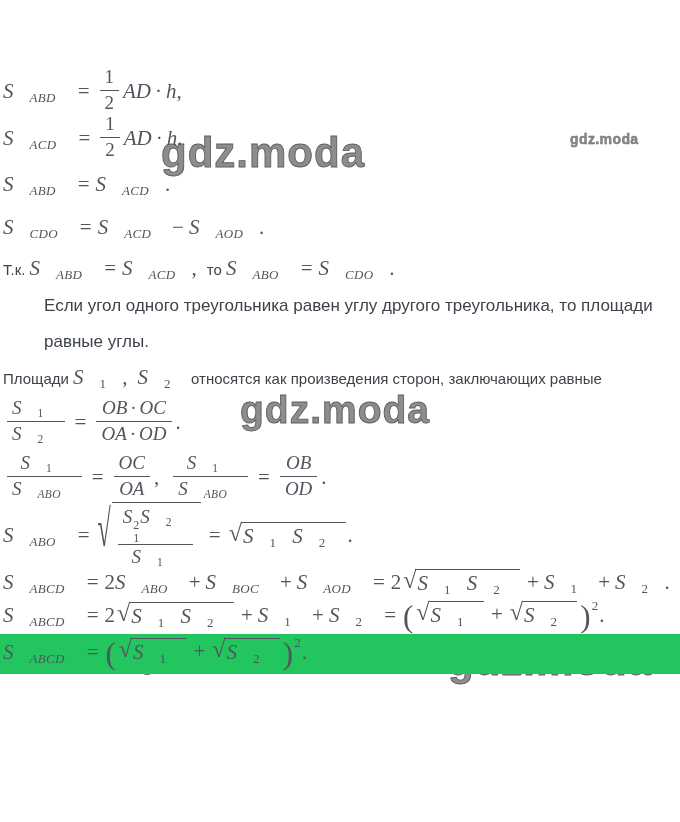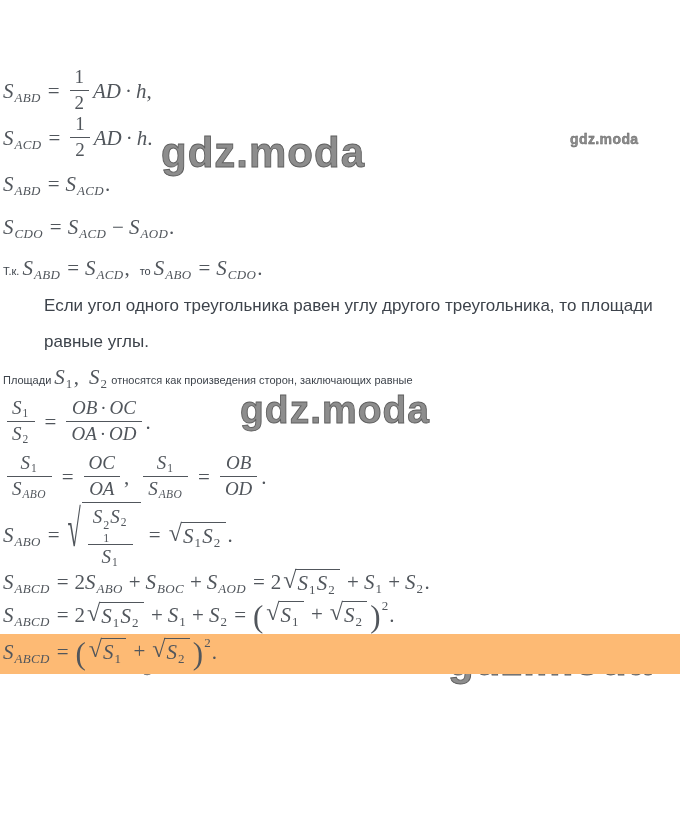--- a/index.html
+++ b/index.html
@@ -5,34 +5,34 @@
   html,body{margin:0;padding:0;background:#ffffff;}
   .page{position:relative;width:680px;height:822px;background:#ffffff;overflow:hidden;}
 
   .content{position:absolute;top:70px;left:0;width:680px;}
 
   .line{display:flex;align-items:center;padding-left:3px;box-sizing:border-box;width:680px;}
   .lh32{height:32px}.lh34{height:34px}.lh36{height:36px}.lh38{height:38px}
   .lh40{height:40px}.lh42{height:42px}.lh44{height:44px}.lh46{height:46px}
   .lh48{height:48px}.lh54{height:54px}.lh56{height:56px}.lh62{height:62px}
 
-  .highlight{background:#fdba74;align-items:center;}
+  .highlight{background:#22c55e;align-items:center;}
 
   .text-line{font-family:"Liberation Sans","DejaVu Sans",sans-serif;font-size:17px;color:#3d434b;margin-left:41px;}
 
   .m-in{white-space:nowrap;font-family:"Liberation Serif","DejaVu Serif",serif;font-size:21px;color:#51565c;}
   .mi{font-style:italic;}
   .mn{font-style:normal;}
   .mo{margin:0 6px;}
   .mo.cdot{margin:0 4px;}
   .mo.pm{margin:0 5px;}
   .mp{}
   .mp.sep{margin-right:10px;}
-  .mtxt{font-family:"Liberation Sans","DejaVu Sans",sans-serif;font-size:11px;color:#3d434b;}
-  .msub{font-size:13px;vertical-align:-4px;letter-spacing:0.3px;margin:0 1px;}
+  .mtxt{font-family:"Liberation Sans","DejaVu Sans",sans-serif;font-size:15px;color:#3d434b;}
+  .msub{font-size:13px;vertical-align:-4px;letter-spacing:0.3px;margin:0 16px;}
   .msub.it{font-style:italic;}
 
   .mfrac{display:inline-block;vertical-align:middle;text-align:center;margin:0 4px;position:relative;top:-3px;}
   .mnum,.mden{display:block;font-size:19px;line-height:1.3;padding:0 5px;}
   .mden{border-top:1.5px solid #51565c;}
   .mfrac .msub{font-size:11.5px;vertical-align:-3px;}
   .mfrac .mo.cdot{margin:0 3px;}
 
   .msqrt{display:inline-flex;align-items:flex-start;vertical-align:middle;margin:0 2px;position:relative;top:-1px;}
   .mrad{line-height:1;font-size:1.15em;margin-right:-1px;transform:translateY(-1px);}

